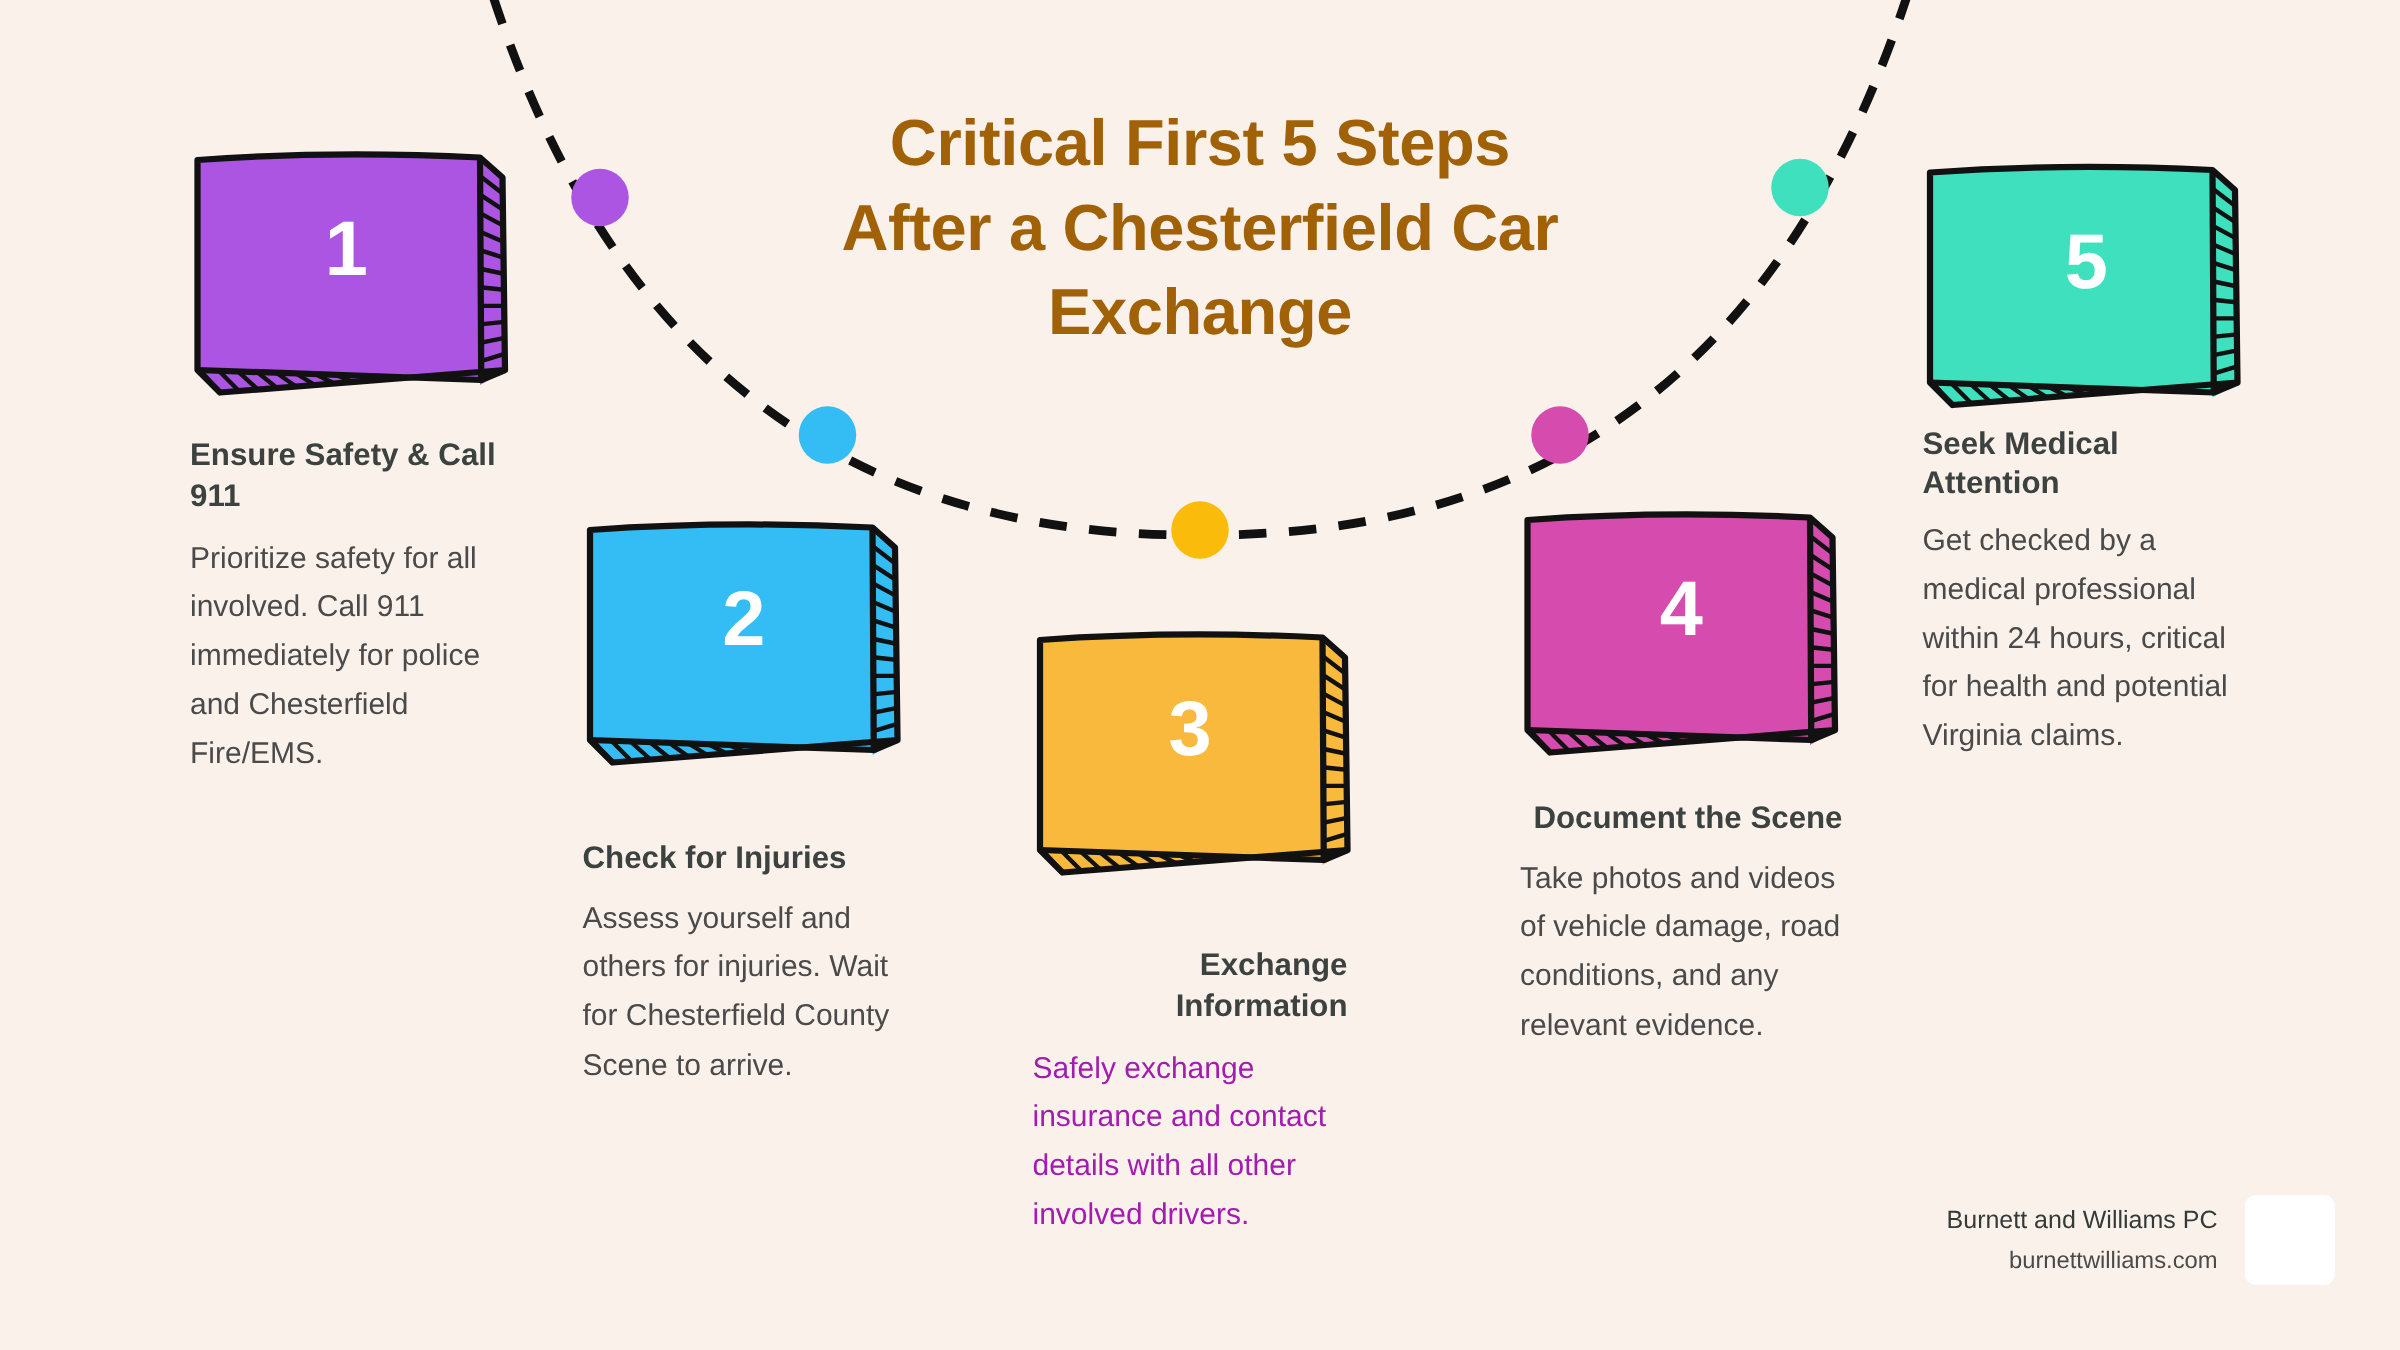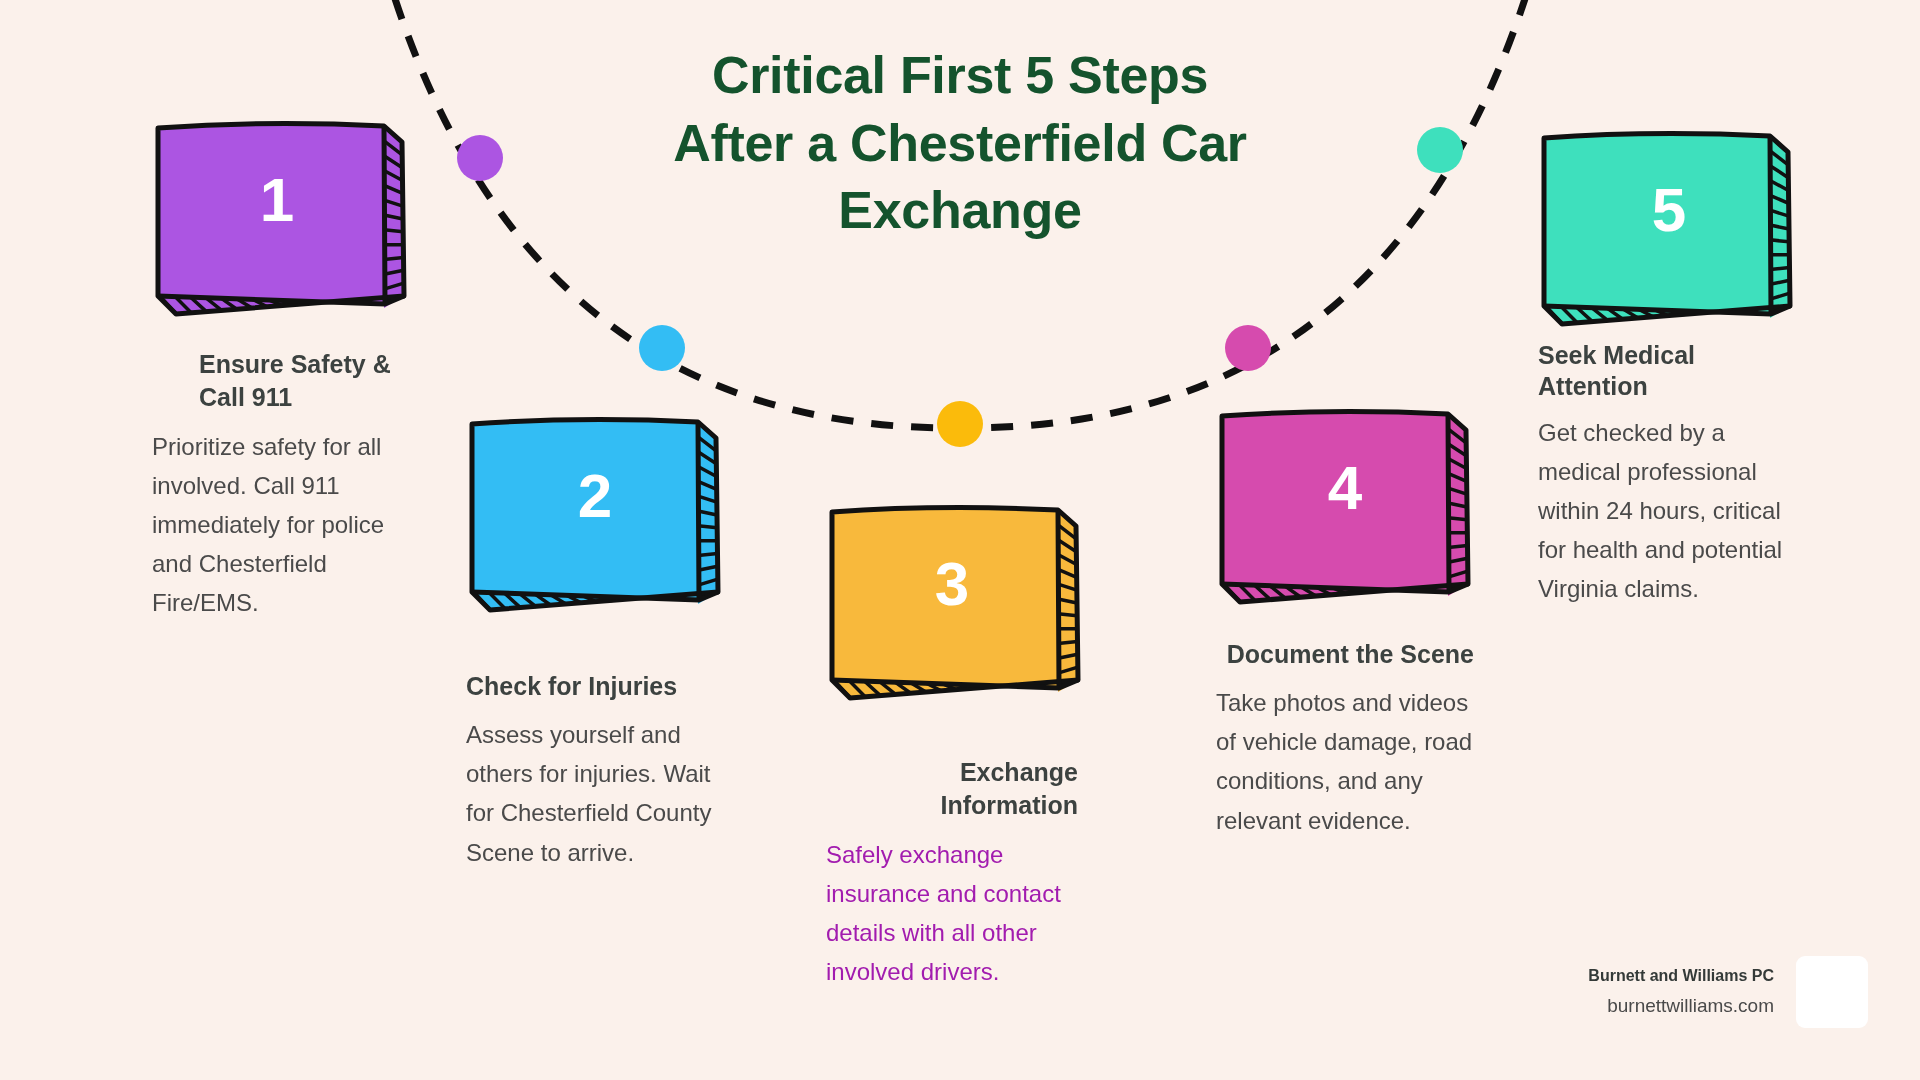--- a/index.html
+++ b/index.html
@@ -63,21 +63,21 @@
 
   
   .footer{
     position:absolute;
     right:52px;bottom:52px;
     display:flex;align-items:center;gap:22px;
   }
   .footer-text{text-align:right;}
   .brand{
     color:#343A38;
-    font-size:16px;font-weight:700;line-height:1.4;
+    font-size:20px;font-weight:400;line-height:1.4;
   }
   .site{
     color:#4A4A4A;
     font-size:19px;font-weight:400;line-height:1.4;margin-top:6px;
   }
   .logo-box{
     width:72px;height:72px;background:#FFFFFF;border-radius:9px;
   }
 </style>
 </head>
@@ -90,21 +90,21 @@
   </svg>
 
   <svg id="arc-dots" style="position:absolute;left:0;top:0;width:1920px;height:1080px;pointer-events:none;" viewBox="0 0 1920 1080">
     <circle cx="480" cy="158" r="23" fill="#AC55E2"></circle>
     <circle cx="662" cy="348" r="23" fill="#33BDF4"></circle>
     <circle cx="960" cy="424" r="23" fill="#FBBB0B"></circle>
     <circle cx="1248" cy="348" r="23" fill="#D64BAE"></circle>
     <circle cx="1440" cy="150" r="23" fill="#3EE0BD"></circle>
   </svg>
 
-  <div class="title" style="color: #14532d;">
+  <div class="title" style="color: #a16207; margin-top: 40px;">
     <span class="title-line">Critical First 5 Steps</span>
     <span class="title-line">After a Chesterfield Car</span>
     <span class="title-line">Exchange</span>
   </div>
 
   <div class="step" id="step-1" style="left:152px;top:116px;width:250px;">
     <div class="card-wrap">
       <svg class="card-svg" width="258" height="210" viewBox="0 0 258 210">
         <g class="shade-grp"></g>
         <path class="card-side" d="M 232 10 L 250 26 L 252 180 L 232 192 Z" fill="#AC55E2"></path>
@@ -140,21 +140,21 @@
             <line x1="232" y1="173.16666666666666" x2="251.83333333333334" y2="167.16666666666666" stroke="#111111" stroke-width="3.5" stroke-linecap="round"></line>
             <line x1="232" y1="188" x2="252" y2="180" stroke="#111111" stroke-width="3.5" stroke-linecap="round"></line>
           </g>
         <path class="card-face" d="M 6 12 C 90 6, 170 7, 232 10 L 233 188 C 160 184, 78 182, 6 180 Z" fill="#AC55E2"></path>
         <path class="card-outline" d="M 6 12 C 90 6, 170 7, 232 10 L 250 26 L 252 180 L 24 198 L 6 180 Z" fill="none" stroke="#111111" stroke-width="5" stroke-linejoin="round"></path>
         <path class="card-outline" d="M 232 10 L 233 188 L 252 180" fill="none" stroke="#111111" stroke-width="5" stroke-linejoin="round"></path>
         <path class="card-outline" d="M 6 180 L 233 188" fill="none" stroke="#111111" stroke-width="5" stroke-linejoin="round"></path>
       </svg>
       <div class="card-num" style="top: 88px; color: rgb(255, 255, 255);">1</div>
     </div>
-    <div class="step-head" style="color: rgb(60, 66, 64); margin-left: 47px;">Ensure Safety &amp; Call 911</div>
+    <div class="step-head" style="color: rgb(60, 66, 64);">Ensure Safety &amp; Call 911</div>
     <div class="step-body" style="color: rgb(74, 74, 74);">Prioritize safety for all involved. Call 911 immediately for police and Chesterfield Fire/EMS.</div>
   </div>
 
   <div class="step" id="step-2" style="left:466px;top:412px;width:258px;">
     <div class="card-wrap">
       <svg class="card-svg" width="258" height="210" viewBox="0 0 258 210">
         <path class="card-side" d="M 232 10 L 250 26 L 252 180 L 232 192 Z" fill="#33BDF4"></path>
         <path class="card-bottom" d="M 6 178 L 232 186 L 252 180 L 24 198 Z" fill="#33BDF4"></path>
         <g class="hatch-grp">
             <line x1="6" y1="178" x2="24" y2="198" stroke="#111111" stroke-width="3.5" stroke-linecap="round"></line>

